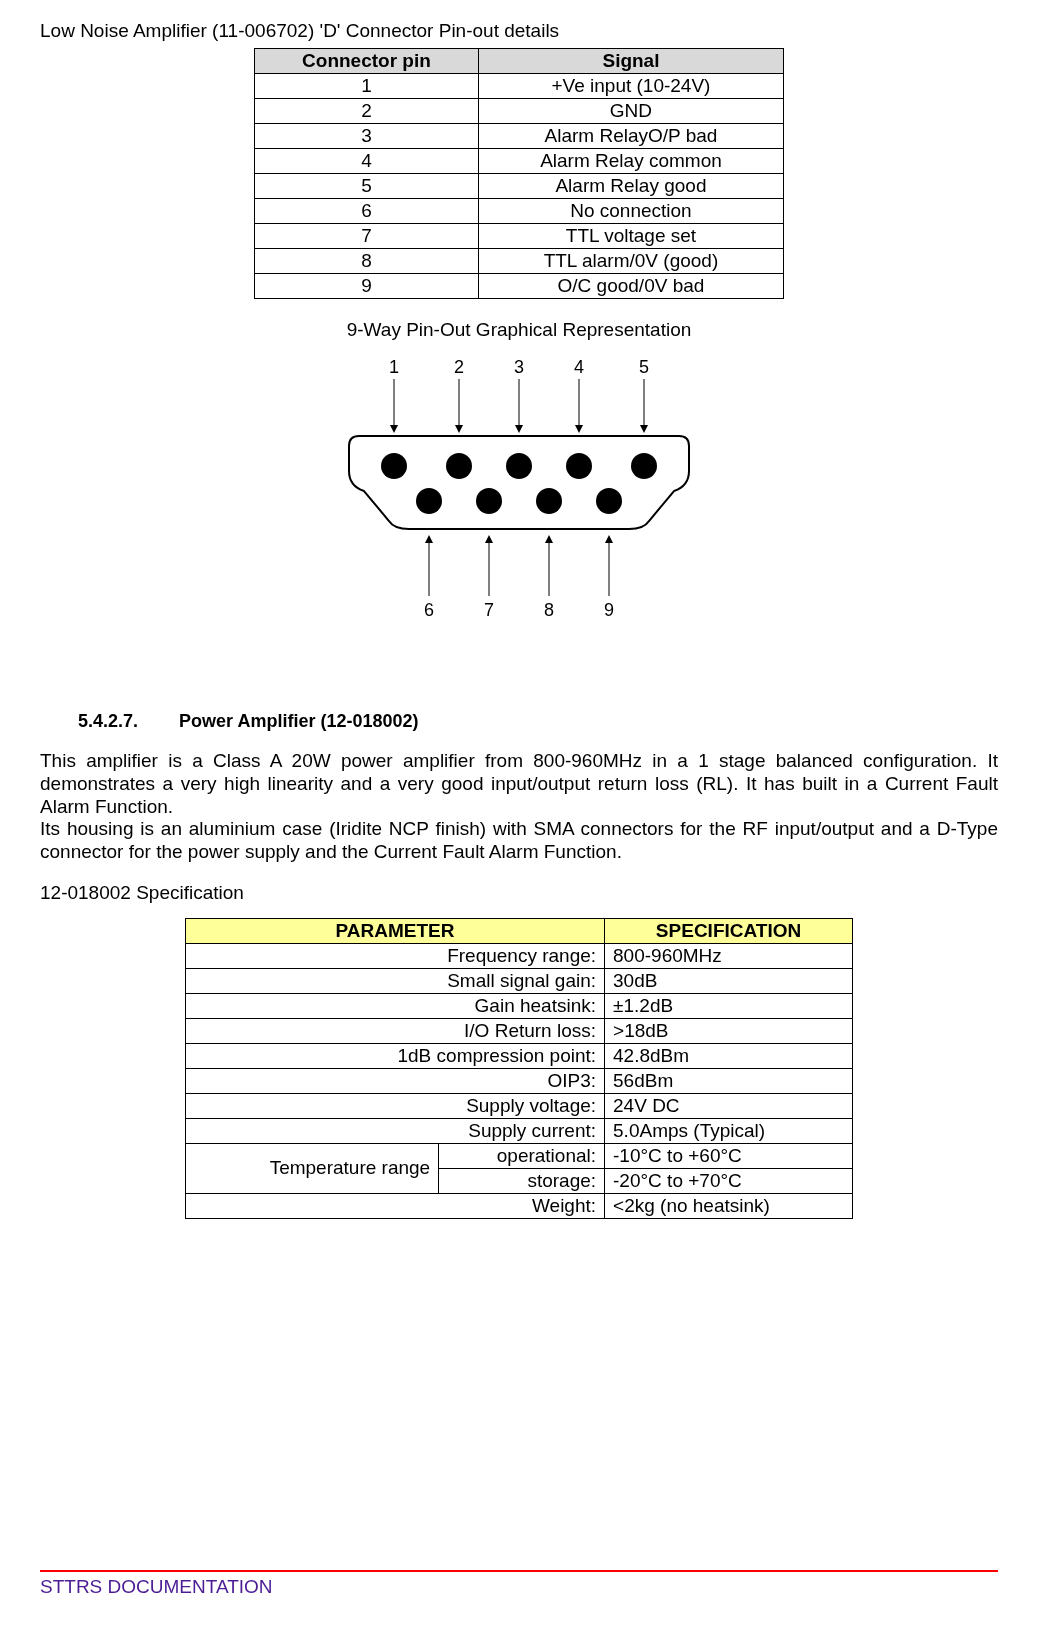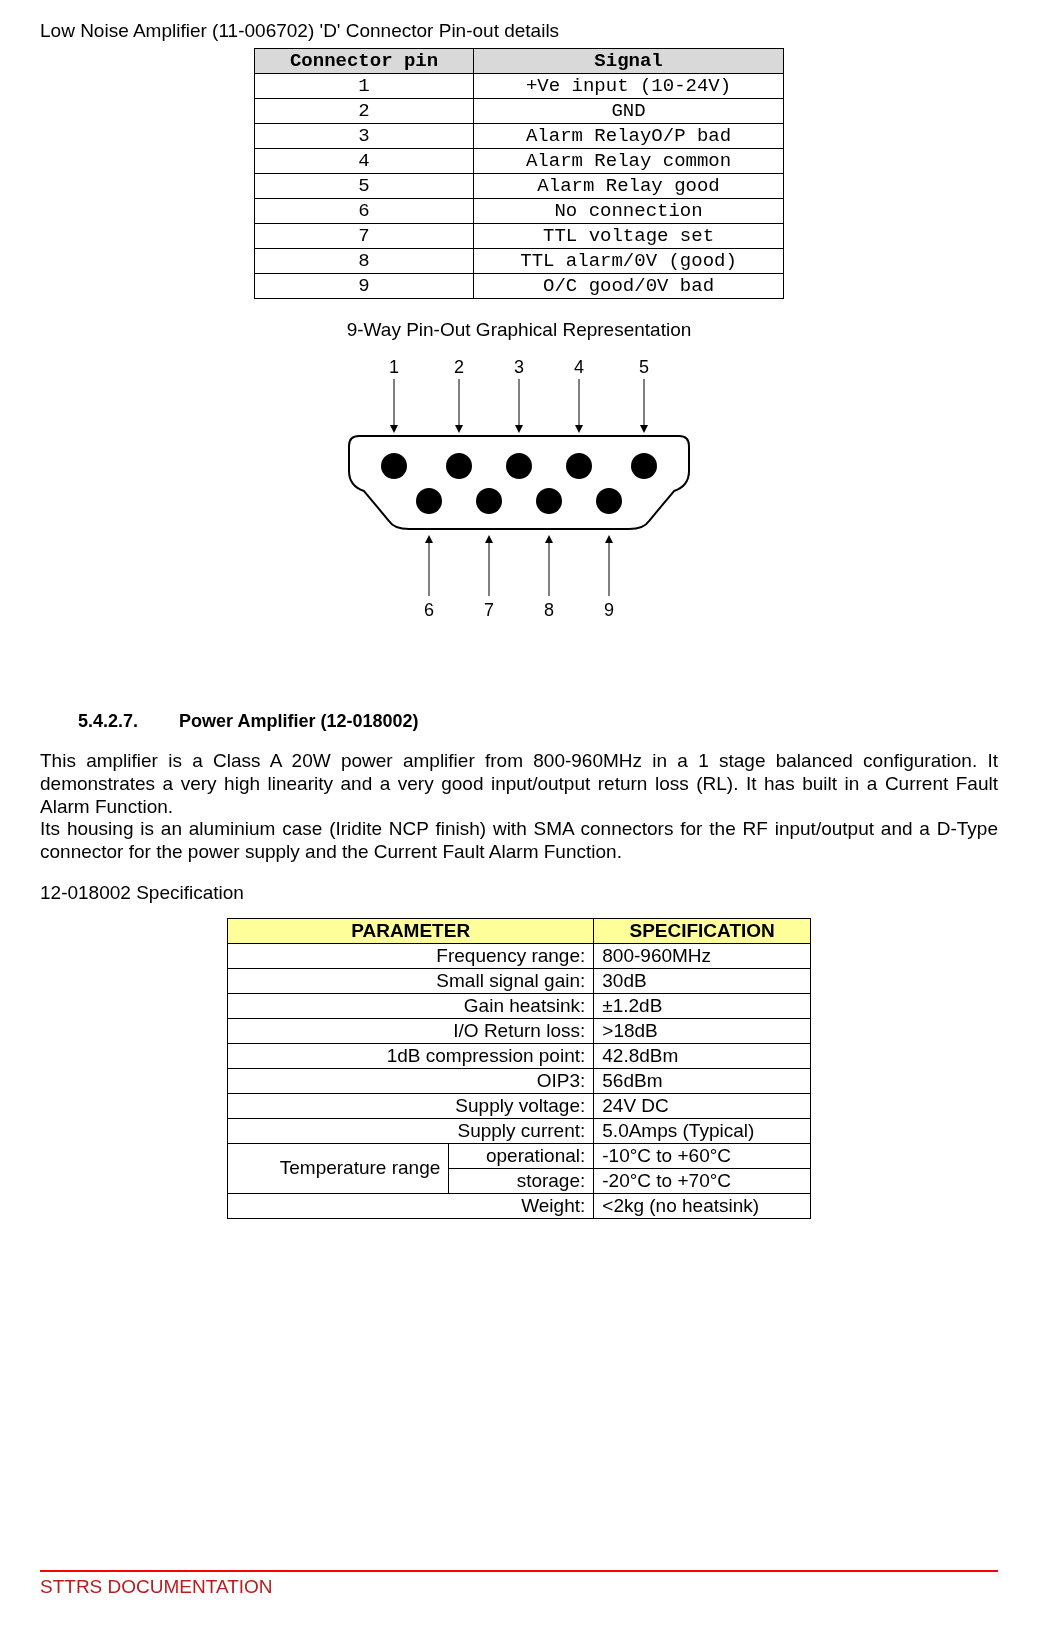--- a/index.html
+++ b/index.html
@@ -18,21 +18,20 @@
       margin: 0 auto;
     }
     table.pinout {
       width: 530px;
       margin-bottom: 20px;
     }
     table.pinout th, table.pinout td {
       border: 1px solid #000;
       padding: 1px 8px;
       text-align: center;
-      font-family: Liberation Mono, monospace;
     }
     table.pinout th {
       background-color: #d9d9d9;
       font-weight: bold;
     }
     .diagram-caption {
       text-align: center;
       margin-top: 8px;
       margin-bottom: 10px;
     }
@@ -55,21 +54,21 @@
       line-height: 1.2;
       margin-bottom: 18px;
     }
     .paragraph.no-margin {
       margin-bottom: 0;
     }
     .spec-label {
       margin-bottom: 14px;
     }
     table.spec {
-      width: 584px;
+      width: 668px;
     }
     table.spec th, table.spec td {
       border: 1px solid #000;
       padding: 1px 8px;
     }
     table.spec th {
       background-color: #ffff99;
       font-weight: bold;
       text-align: center;
     }
@@ -87,21 +86,21 @@
       bottom: 30px;
       left: 40px;
       right: 40px;
     }
     .footer-hr {
       border: none;
       border-top: 2px solid #ff0000;
       margin: 0 0 4px 0;
     }
     .footer-row {
-      color: #b91c1c;
+      color: #4c1d95;
       display: flex;
       justify-content: space-between;
       margin-bottom: 10px;
     }
   </style>
 </head>
 <body>
 
 <div class="title">Low Noise Amplifier (11-006702) 'D' Connector Pin-out details</div>
 

